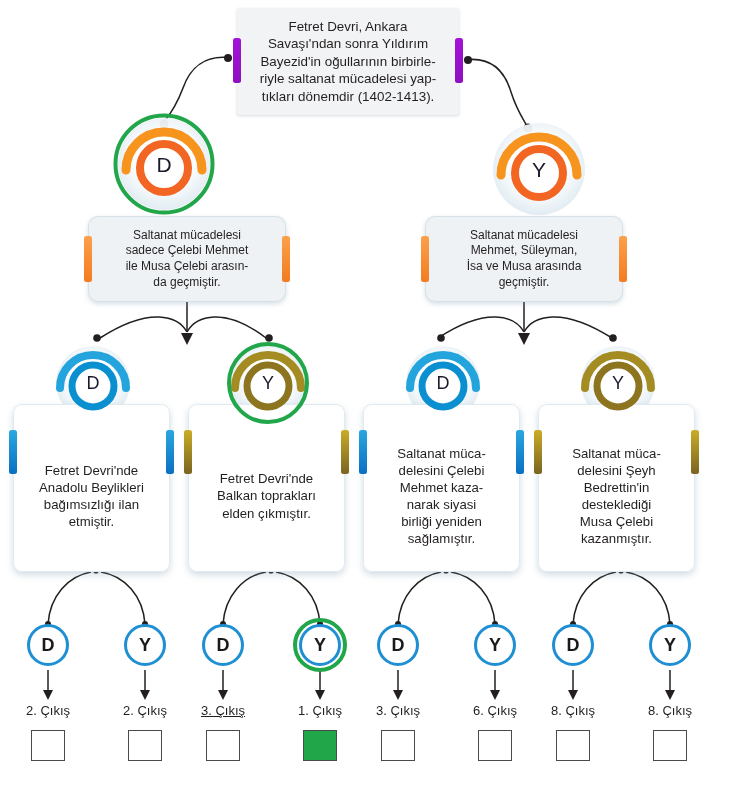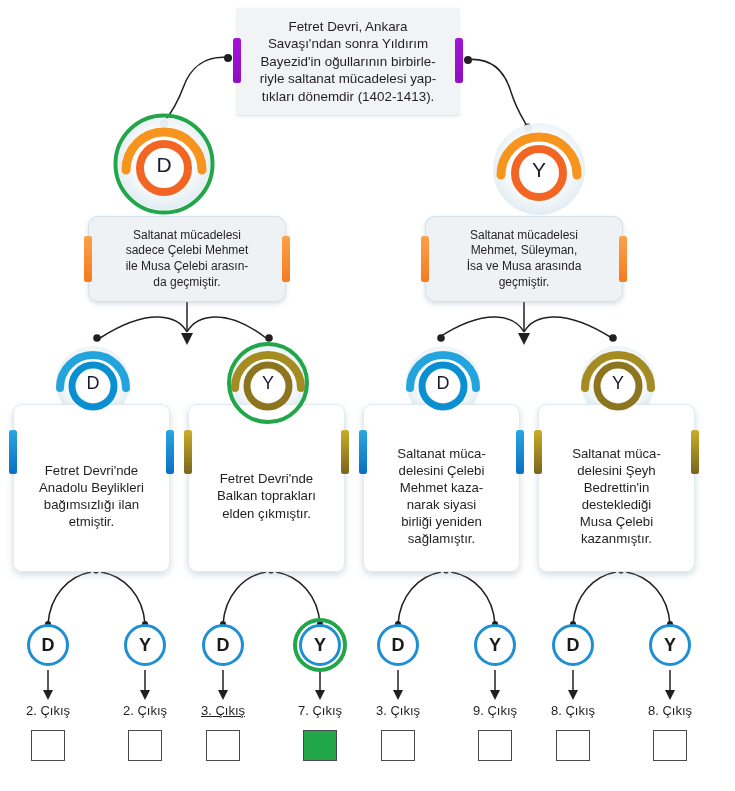--- a/index.html
+++ b/index.html
@@ -391,23 +391,23 @@
   <div class="sml" style="left:552px; top:624px;">
     <span>D</span>
     </div>
   <div class="sml" style="left:649px; top:624px;">
     <span>Y</span>
     </div>
 
   <div class="exit-label" style="left:5px;   top:703px;">2. Çıkış</div>
   <div class="exit-label" style="left:102px; top:703px;">2. Çıkış</div>
   <div class="exit-label" style="left:180px; top:703px;text-decoration:underline;">3. Çıkış</div>
-  <div class="exit-label" style="left:277px; top:703px;">7. Çıkış</div>
+  <div class="exit-label" style="left:277px; top:703px;">1. Çıkış</div>
   <div class="exit-label" style="left:355px; top:703px;">3. Çıkış</div>
-  <div class="exit-label" style="left:452px; top:703px;">9. Çıkış</div>
+  <div class="exit-label" style="left:452px; top:703px;">6. Çıkış</div>
   <div class="exit-label" style="left:530px; top:703px;">8. Çıkış</div>
   <div class="exit-label" style="left:627px; top:703px;">8. Çıkış</div>
 
   <div class="ansbox" style="left:31px;  top:730px;"></div>
   <div class="ansbox" style="left:128px; top:730px;"></div>
   <div class="ansbox" style="left:206px; top:730px;"></div>
   <div class="ansbox filled" style="left:303px; top:730px;"></div>
   <div class="ansbox" style="left:381px; top:730px;"></div>
   <div class="ansbox" style="left:478px; top:730px;"></div>
   <div class="ansbox" style="left:556px; top:730px;"></div>

